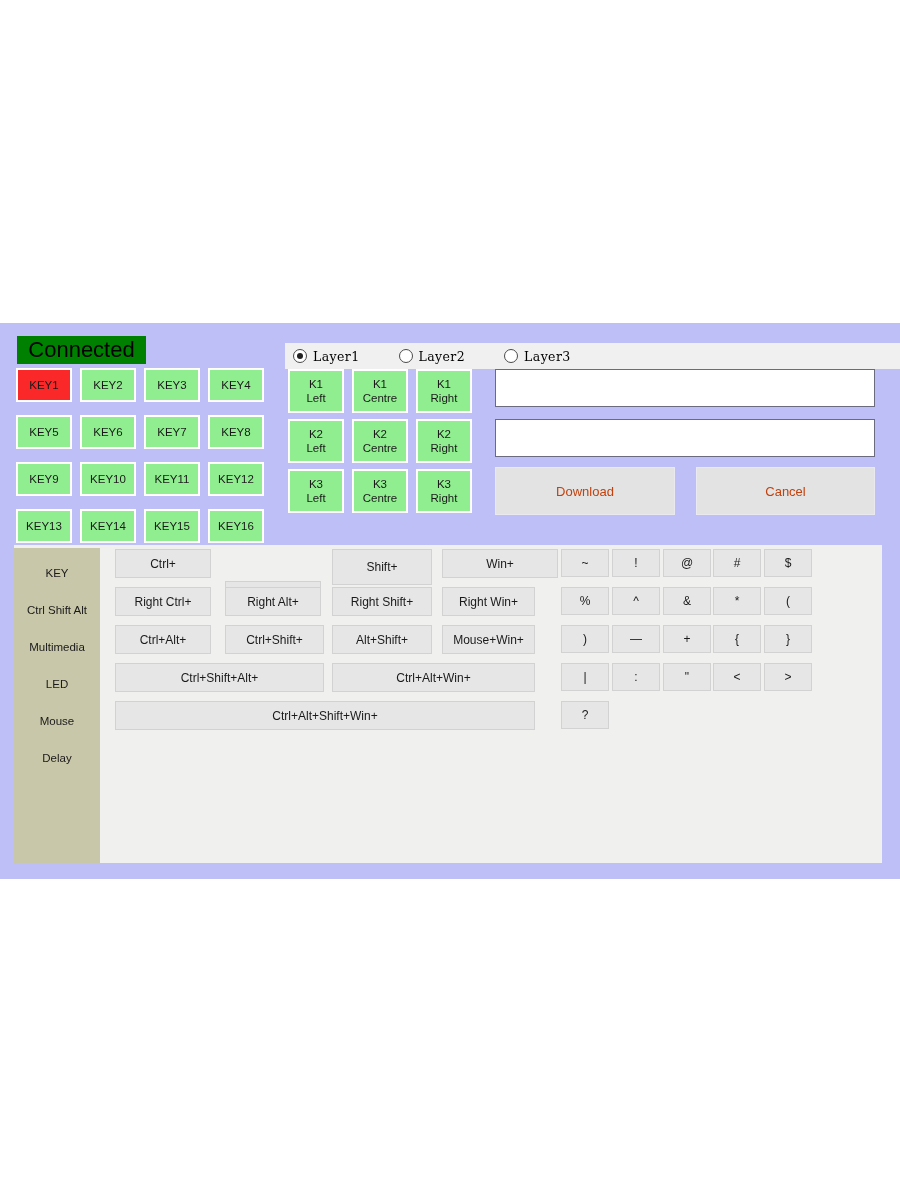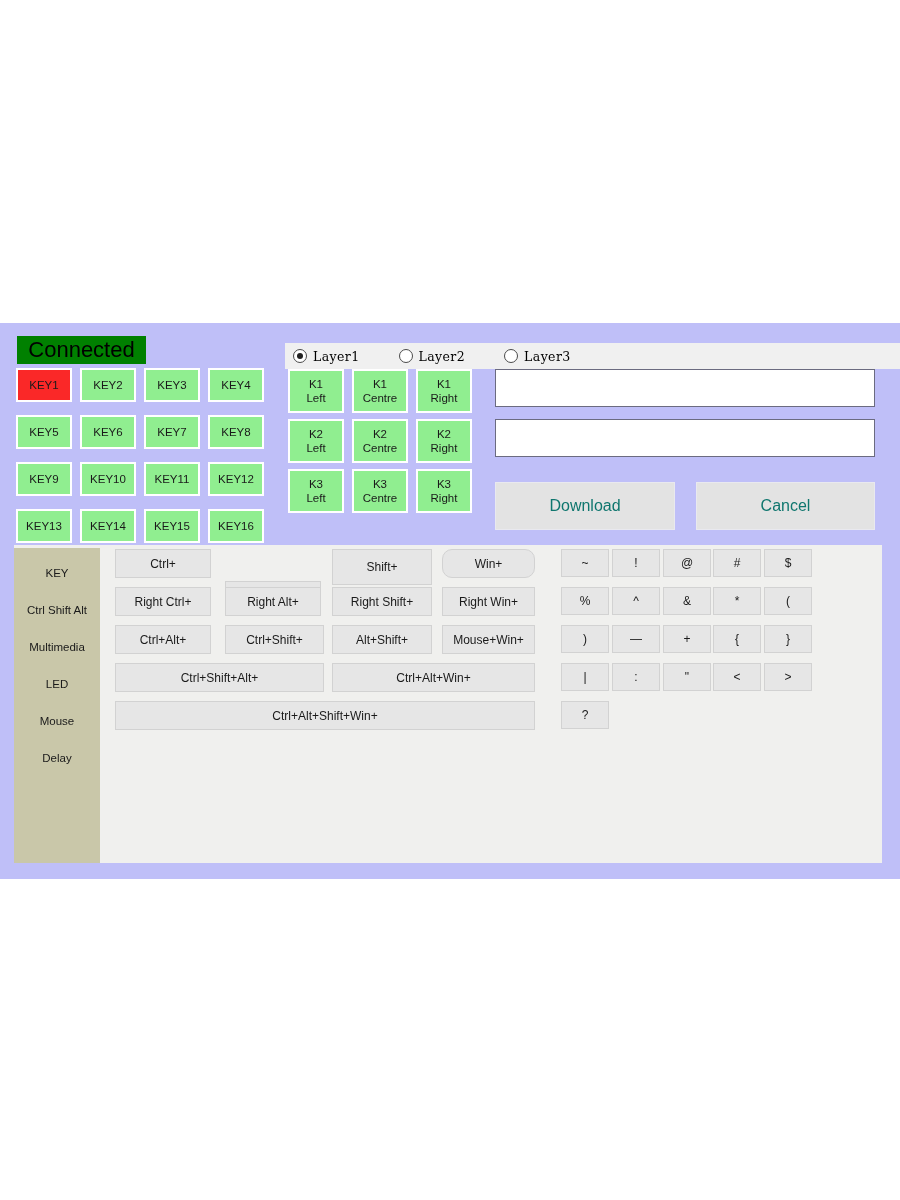--- a/index.html
+++ b/index.html
@@ -153,27 +153,26 @@
   }
   #macro-input-1 { left: 495px; top: 369px; width: 380px; height: 38px; }
   #macro-input-2 { left: 495px; top: 419px; width: 380px; height: 38px; }
 
   
   .action-btn {
     position: absolute;
     background: #e3e3e3;
     border: 1px solid #e9e9ef;
     box-sizing: border-box;
-    font-size: 16px;
-    color: #0f766e;
-    display: flex;
-    align-items: center;
-    justify-content: center;
-    cursor: default;
-    margin-top: 15px;
+    font-size: 13px;
+    color: #c2410c;
+    display: flex;
+    align-items: center;
+    justify-content: center;
+    cursor: default;
   }
   #download-button { left: 495px; top: 467px; width: 180px; height: 48px; }
   #cancel-button   { left: 696px; top: 467px; width: 179px; height: 48px; }
 
   
   #bottom-panel {
     position: absolute;
     left: 14px;
     top: 545px;
     width: 868px;
@@ -325,21 +324,21 @@
   <div class="sidebar-item">Ctrl Shift Alt</div>
   <div class="sidebar-item">Multimedia</div>
   <div class="sidebar-item">LED</div>
   <div class="sidebar-item">Mouse</div>
   <div class="sidebar-item">Delay</div>
 </div>
 
 <div class="mod-btn" style="left:115px; top:549px; width:96px; height:29px;">Ctrl+</div>
 <div class="mod-btn" style="left:225px; top:581px; width:96px; height:29px;">Alt+</div>
 <div class="mod-btn" style="left:332px; top:549px; width:100px; height:36px;">Shift+</div>
-<div class="mod-btn" style="left:442px; top:549px; width:93px; height:29px;border-radius:10px;">Win+</div>
+<div class="mod-btn" style="left:442px; top:549px; width:116px; height:29px;">Win+</div>
 
 <div class="mod-btn" style="left:115px; top:587px; width:96px; height:29px;">Right  Ctrl+</div>
 <div class="mod-btn" style="left:225px; top:587px; width:96px; height:29px;">Right Alt+</div>
 <div class="mod-btn" style="left:332px; top:587px; width:100px; height:29px;">Right Shift+</div>
 <div class="mod-btn" style="left:442px; top:587px; width:93px; height:29px;">Right Win+</div>
 
 <div class="mod-btn" style="left:115px; top:625px; width:96px; height:29px;">Ctrl+Alt+</div>
 <div class="mod-btn" style="left:225px; top:625px; width:99px; height:29px;">Ctrl+Shift+</div>
 <div class="mod-btn" style="left:332px; top:625px; width:100px; height:29px;">Alt+Shift+</div>
 <div class="mod-btn" style="left:442px; top:625px; width:93px; height:29px;">Mouse+Win+</div>

